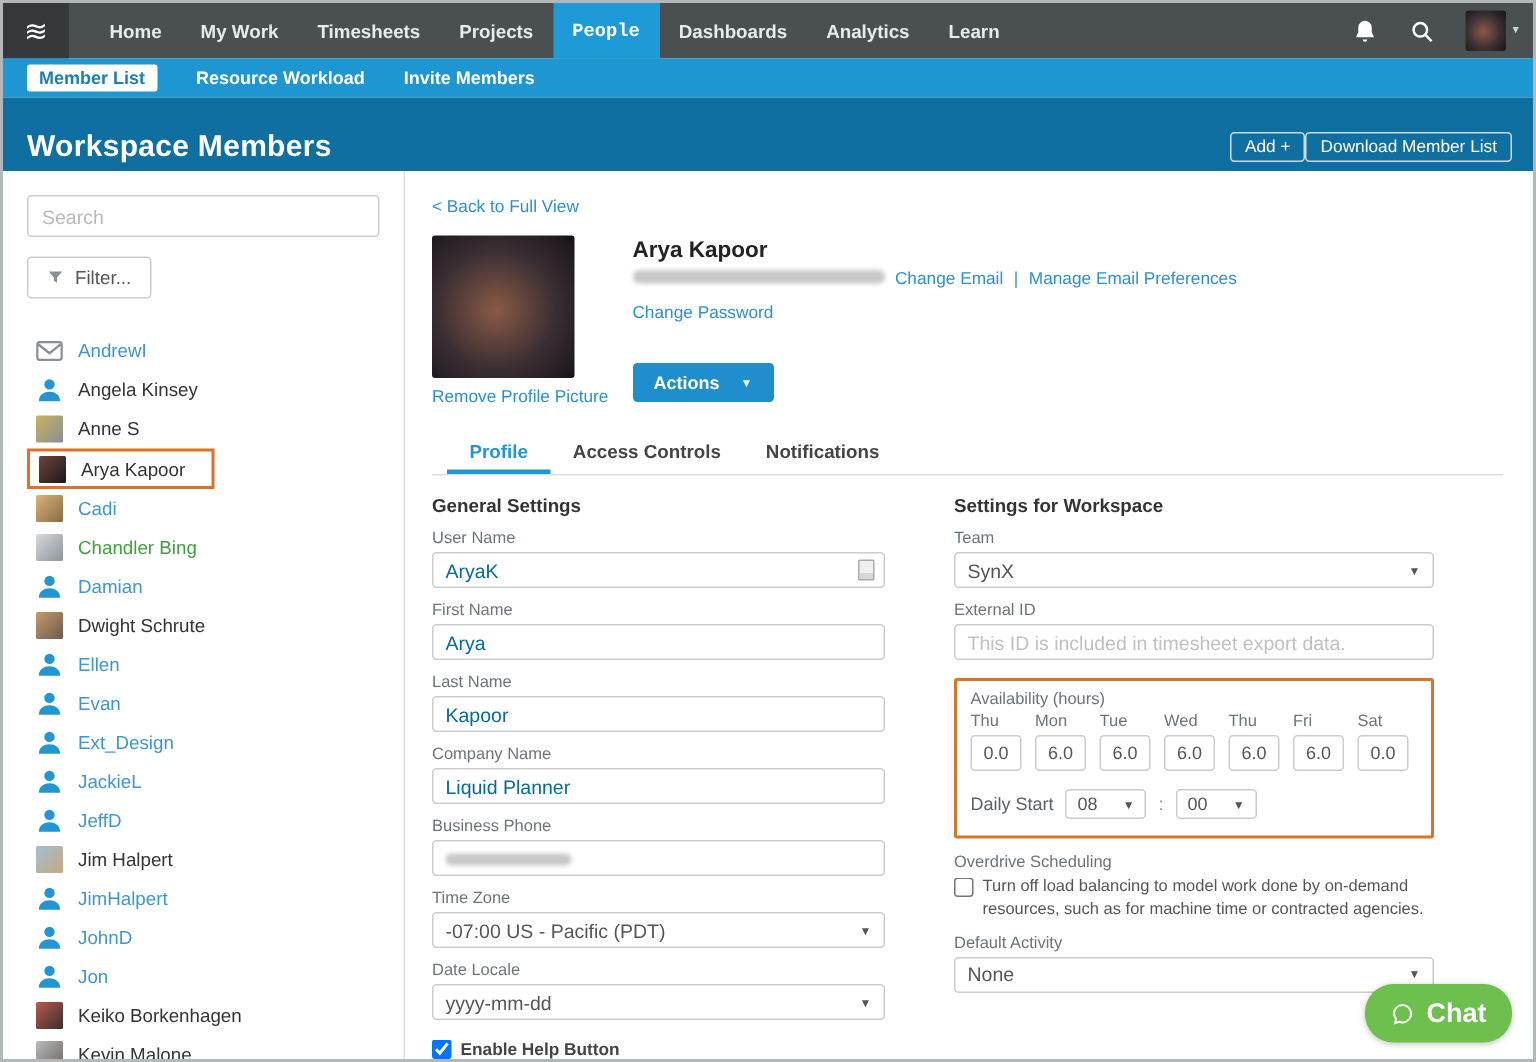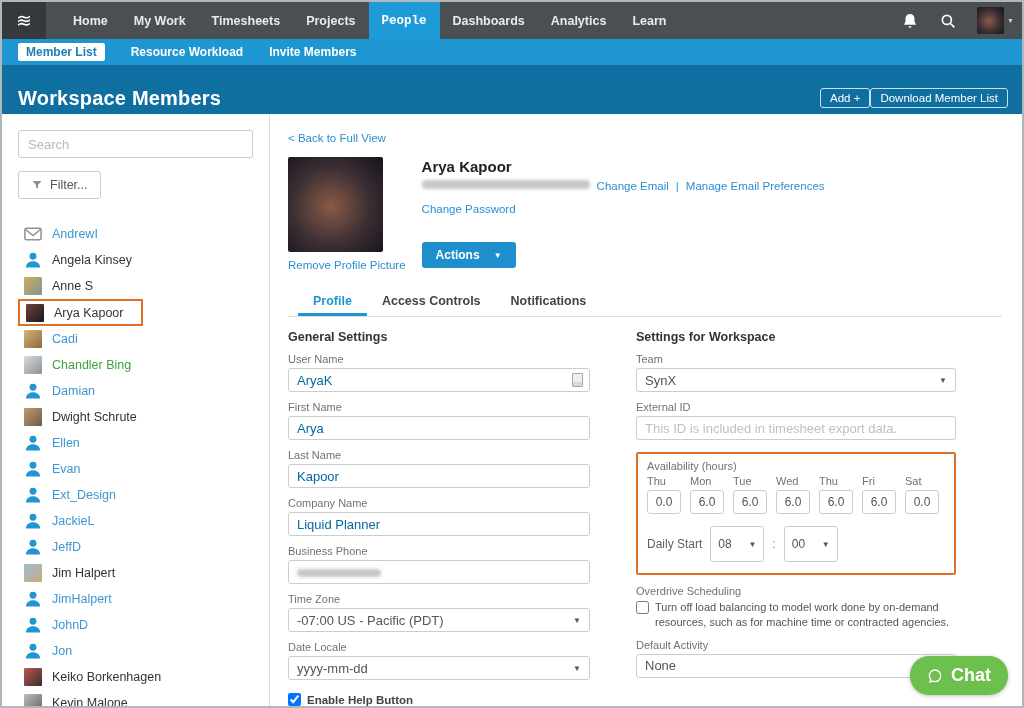--- a/index.html
+++ b/index.html
@@ -83,21 +83,21 @@
   .redact-phone { width:84px; height:8px; margin:8px 0 0 8px; }
   .phone-box { width:100%; height:24px; border:1px solid #ccc; border-radius:3px; background:#fff; }
   .checkrow { margin-top:13px; display:flex; align-items:center; gap:6px; font-size:11.5px; font-weight:bold; color:#444; }
 
   .avail-box { border:2px solid #dd7127; border-radius:2px; margin-top:12px; padding:6px 9px 11px; }
   .days-row { display:flex; gap:9px; margin-top:2px; }
   .day-cell { width:34px; }
   .day-label { font-size:11px; color:#6b7478; margin-bottom:3px; }
   .day-input { width:34px; height:24px; border:1px solid #ccc; border-radius:3px; font-size:12px; color:#555; text-align:center; font-family:inherit; padding:0; }
   .daily-row { margin-top:12px; display:flex; align-items:center; gap:8px; font-size:12px; color:#5a6268; }
-  .mini-select { width:54px; height:36px; border:1px solid #ccc; border-radius:3px; display:flex; align-items:center; justify-content:space-between; padding:0 7px; font-size:12px; color:#555; cursor:pointer; background:#fff; }
+  .mini-select { width:54px; height:20px; border:1px solid #ccc; border-radius:3px; display:flex; align-items:center; justify-content:space-between; padding:0 7px; font-size:12px; color:#555; cursor:pointer; background:#fff; }
   .colon { color:#8a9196; }
 
   .overdrive { margin-top:10px; }
   .od-row { display:flex; gap:6px; margin-top:3px; font-size:11px; color:#555; line-height:1.35; align-items:flex-start; }
   .od-row input { margin-top:1px; flex-shrink:0; }
 
   .chat-btn { position:absolute; right:14px; bottom:11px; background:#6dbf4e; color:#fff; border:none; border-radius:19px; padding:9px 17px; font-size:18px; font-weight:bold; display:flex; align-items:center; gap:8px; cursor:pointer; font-family:inherit; box-shadow:0 1px 4px rgba(0,0,0,.25); }
 </style>
 </head>
 <body>

